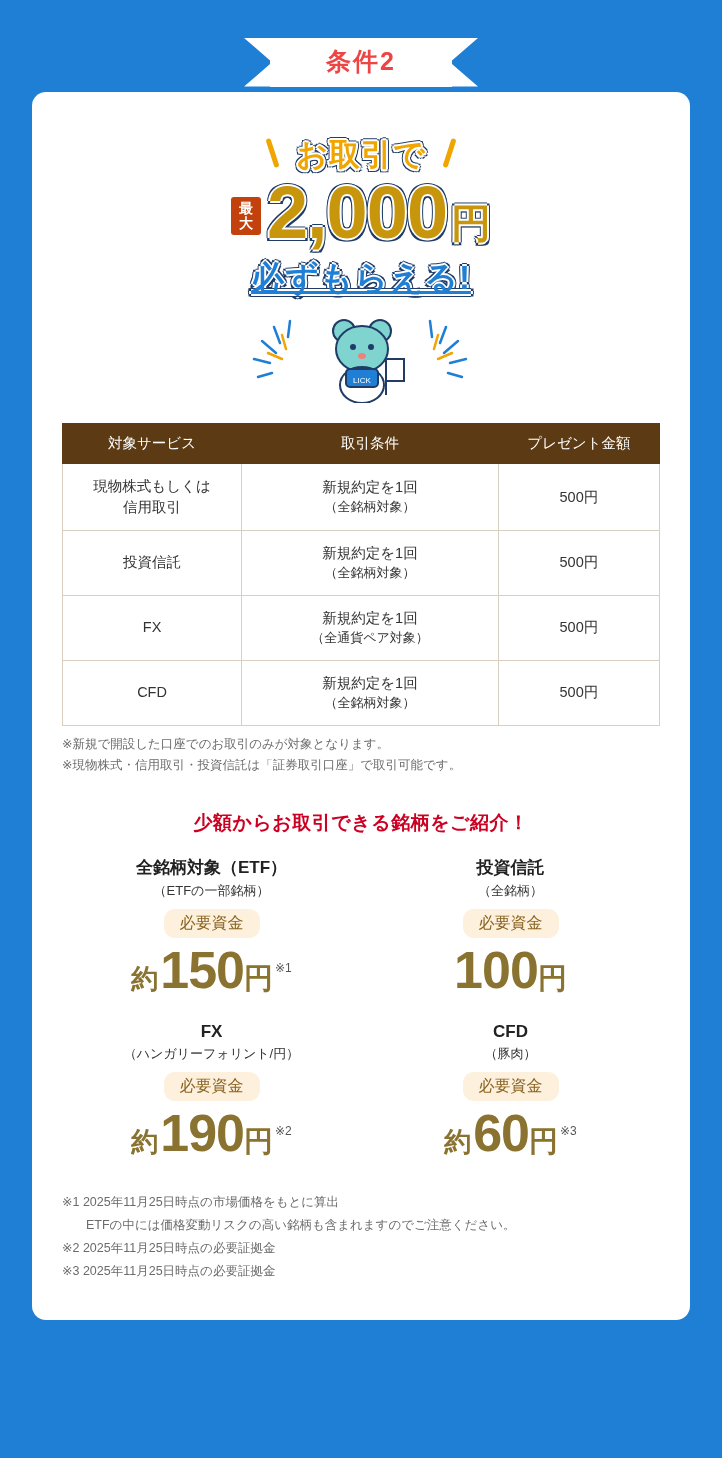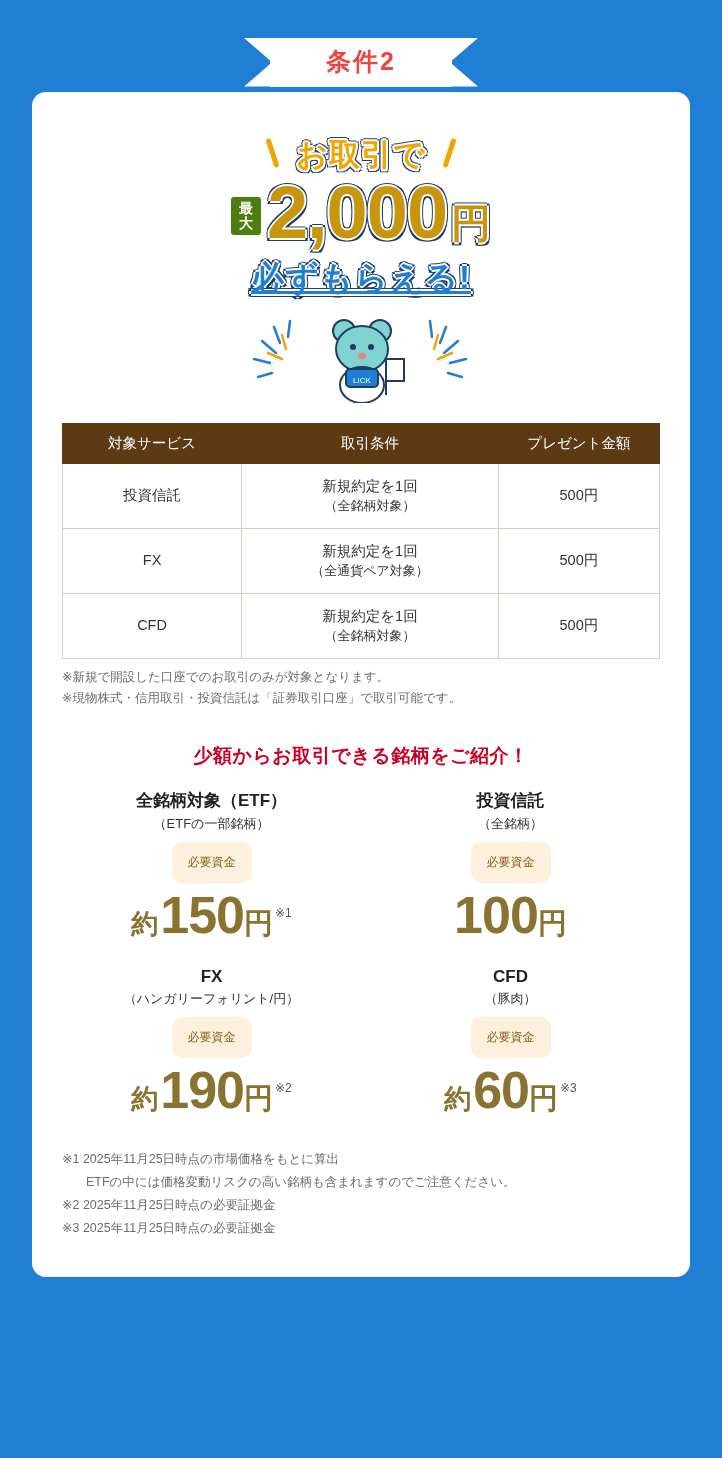--- a/index.html
+++ b/index.html
@@ -91,21 +91,21 @@
   .slash-r { right: -26px; transform: rotate(18deg); }
 
   .hl-amount {
     display: flex;
     align-items: center;
     justify-content: center;
     gap: 4px;
     margin-top: -2px;
   }
   .badge-max {
-    background: #4d7c0f;
+    background: #c2410c;
     color: #ffffff;
     font-size: 14px;
     font-weight: bold;
     line-height: 1.05;
     padding: 4px 4px;
     border-radius: 3px;
     width: 30px;
     text-align: center;
     letter-spacing: 0;
     margin-right: 2px;
@@ -218,23 +218,23 @@
   }
   .prod-subtitle {
     font-size: 13px;
     color: #333;
     margin-top: 3px;
   }
   .need-pill {
     display: inline-block;
     background: #fdf0dc;
     color: #8a6320;
-    font-size: 12px;
+    font-size: 16px;
     border-radius: 11px;
-    padding: 12px 16px;
+    padding: 4px 16px;
     margin-top: 9px;
   }
   .prod-price {
     margin-top: 6px;
     color: #9c7a12;
     font-weight: bold;
     line-height: 1;
     display: flex;
     align-items: flex-end;
     justify-content: center;
@@ -324,20 +324,31 @@
 
   <table class="cond-table">
     <thead>
       <tr>
         <th class="col-a">対象サービス</th>
         <th class="col-b">取引条件</th>
         <th class="col-c">プレゼント金額</th>
       </tr>
     </thead>
     <tbody>
+      <tr>
+        <td>
+          <span>現物株式もしくは</span><br>
+          <span>信用取引</span>
+        </td>
+        <td>
+          <span>新規約定を1回</span>
+          <span class="sub">（全銘柄対象）</span>
+        </td>
+        <td>500円</td>
+      </tr>
       <tr>
         <td>投資信託</td>
         <td>
           <span>新規約定を1回</span>
           <span class="sub">（全銘柄対象）</span>
         </td>
         <td>500円</td>
       </tr>
       <tr>
         <td>FX</td>

